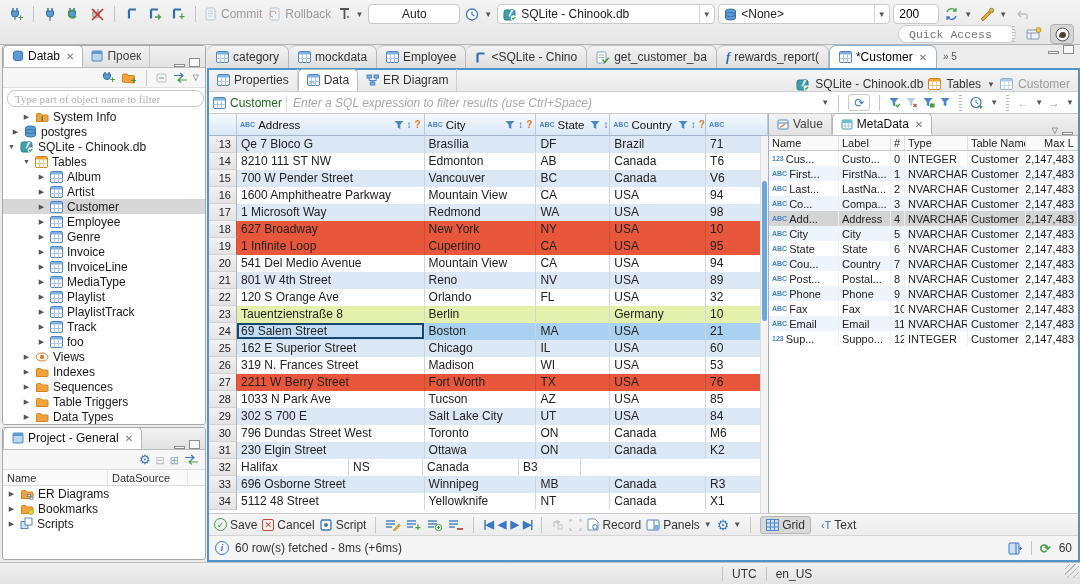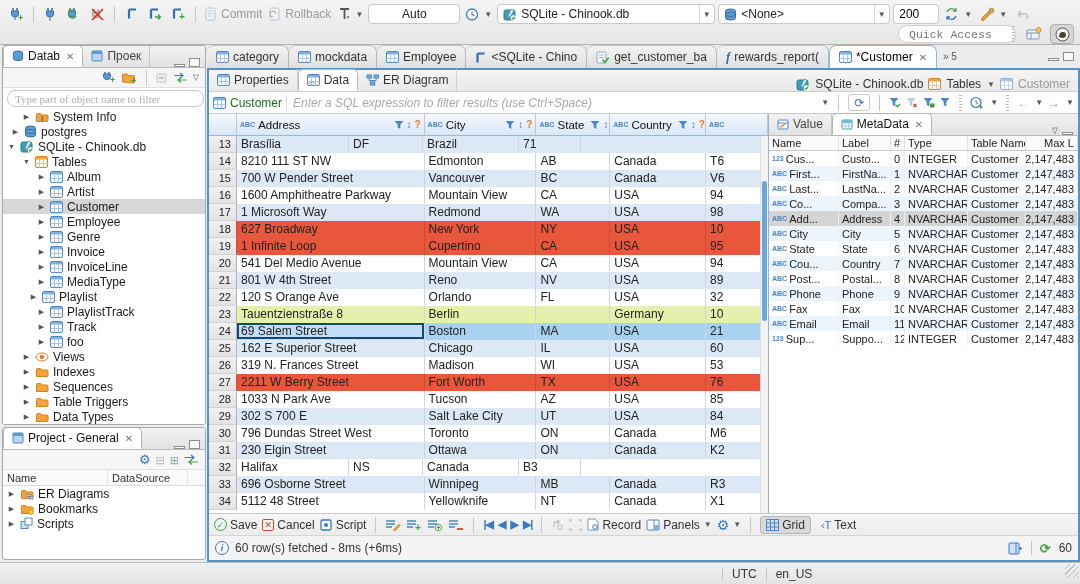--- a/index.html
+++ b/index.html
@@ -37,21 +37,21 @@
   
   .tree{overflow:hidden;background:#fff}
   .trow{height:15px;display:flex;align-items:center;gap:4px;white-space:nowrap}
   .trow .arrow{width:9px;font-size:7px;color:#555;text-align:center}
   .trow.tsel{background:#d7d7d7}
   .tlabel{font-size:12px;color:#1a1a1a}
   
   .pcols{height:16px;display:flex;border-bottom:1px solid #dcdcdc;background:#fafafa;color:#333;font-size:11px;align-items:center}
   .pcols div{padding:0 4px;border-right:1px solid #e4e4e4;height:100%;display:flex;align-items:center}
   
-  .etabbar{position:absolute;left:207px;top:45px;width:873px;height:23px;display:flex;align-items:center;background:#ececec}
+  .etabbar{position:absolute;left:207px;top:45px;width:873px;height:23px;display:flex;align-items:flex-start;background:#ececec}
   .etab{height:23px;display:flex;align-items:center;gap:4px;padding:0 9px;font-size:12px;color:#333;background:linear-gradient(#f3f3f3,#dfdfdf);border-right:1px solid #b8b8b8;border-top-left-radius:7px;border-top-right-radius:7px;border-top:1px solid #c2c2c2;white-space:nowrap;overflow:hidden}
   .etab.active{background:#fff;color:#000;border:1px solid #8fb7da;border-bottom:none}
   .tab-ovf{margin-left:6px;font-size:10px;color:#555;align-self:center}
   .ebar-mm{margin-left:auto;display:flex;gap:4px;align-items:center;padding-right:6px}
   
   .eframe{position:absolute;left:207px;top:68px;width:873px;height:494px;border:2px solid #4f94cd;background:#fff}
   .subtabs{height:22px;display:flex;align-items:flex-end;background:linear-gradient(#f5f5f5,#e9e9e9);border-bottom:1px solid #cfcfcf}
   .stab{height:22px;display:flex;align-items:center;gap:4px;padding:0 8px;font-size:12px;color:#333;border-right:1px solid #d0d0d0}
   .stab.active{background:#fff;border:1px solid #b9b9b9;border-bottom:1px solid #fff;border-top-left-radius:5px;border-top-right-radius:5px}
   .crumbs{margin-left:auto;display:flex;align-items:center;gap:5px;padding-right:8px;font-size:12px;color:#333}
@@ -481,21 +481,21 @@
           <span class="arrow">▶</span>
           <span class="ic">
             <svg width="13" height="12">
               <rect x="0.5" y="0.5" width="12" height="11" rx="1.5" fill="#fff" stroke="#4a86c8"></rect>
               <rect x="1" y="1" width="11" height="2.5" fill="#7fb0e0"></rect>
               <path d="M4.5,3.5 v8 M8.5,3.5 v8 M0.5,7.5 h12" stroke="#aac8e4"></path>
             </svg>
           </span>
           <span class="tlabel">MediaType</span>
         </div>
-        <div class="trow" style="padding-left: 26px;">
+        <div class="trow" style="padding-left: 34px;">
           <span class="arrow">▶</span>
           <span class="ic">
             <svg width="13" height="12">
               <rect x="0.5" y="0.5" width="12" height="11" rx="1.5" fill="#fff" stroke="#4a86c8"></rect>
               <rect x="1" y="1" width="11" height="2.5" fill="#7fb0e0"></rect>
               <path d="M4.5,3.5 v8 M8.5,3.5 v8 M0.5,7.5 h12" stroke="#aac8e4"></path>
             </svg>
           </span>
           <span class="tlabel">Playlist</span>
         </div>
@@ -896,20 +896,21 @@
             </div>
             <div class="gh w-postal">
               <span class="abc">ABC</span>
               <span></span>
               <span class="hfill"></span>
             </div>
           </div>
         <div>
             <div class="grow alt">
               <div class="gc w-num rownum">13</div>
+              <div class="gc w-addr">Qe 7 Bloco G</div>
               <div class="gc w-city">Brasília</div>
               <div class="gc w-state">DF</div>
               <div class="gc w-country">Brazil</div>
               <div class="gc w-postal">71</div>
             </div>
             <div class="grow plain">
               <div class="gc w-num rownum">14</div>
               <div class="gc w-addr">8210 111 ST NW</div>
               <div class="gc w-city">Edmonton</div>
               <div class="gc w-state">AB</div>

